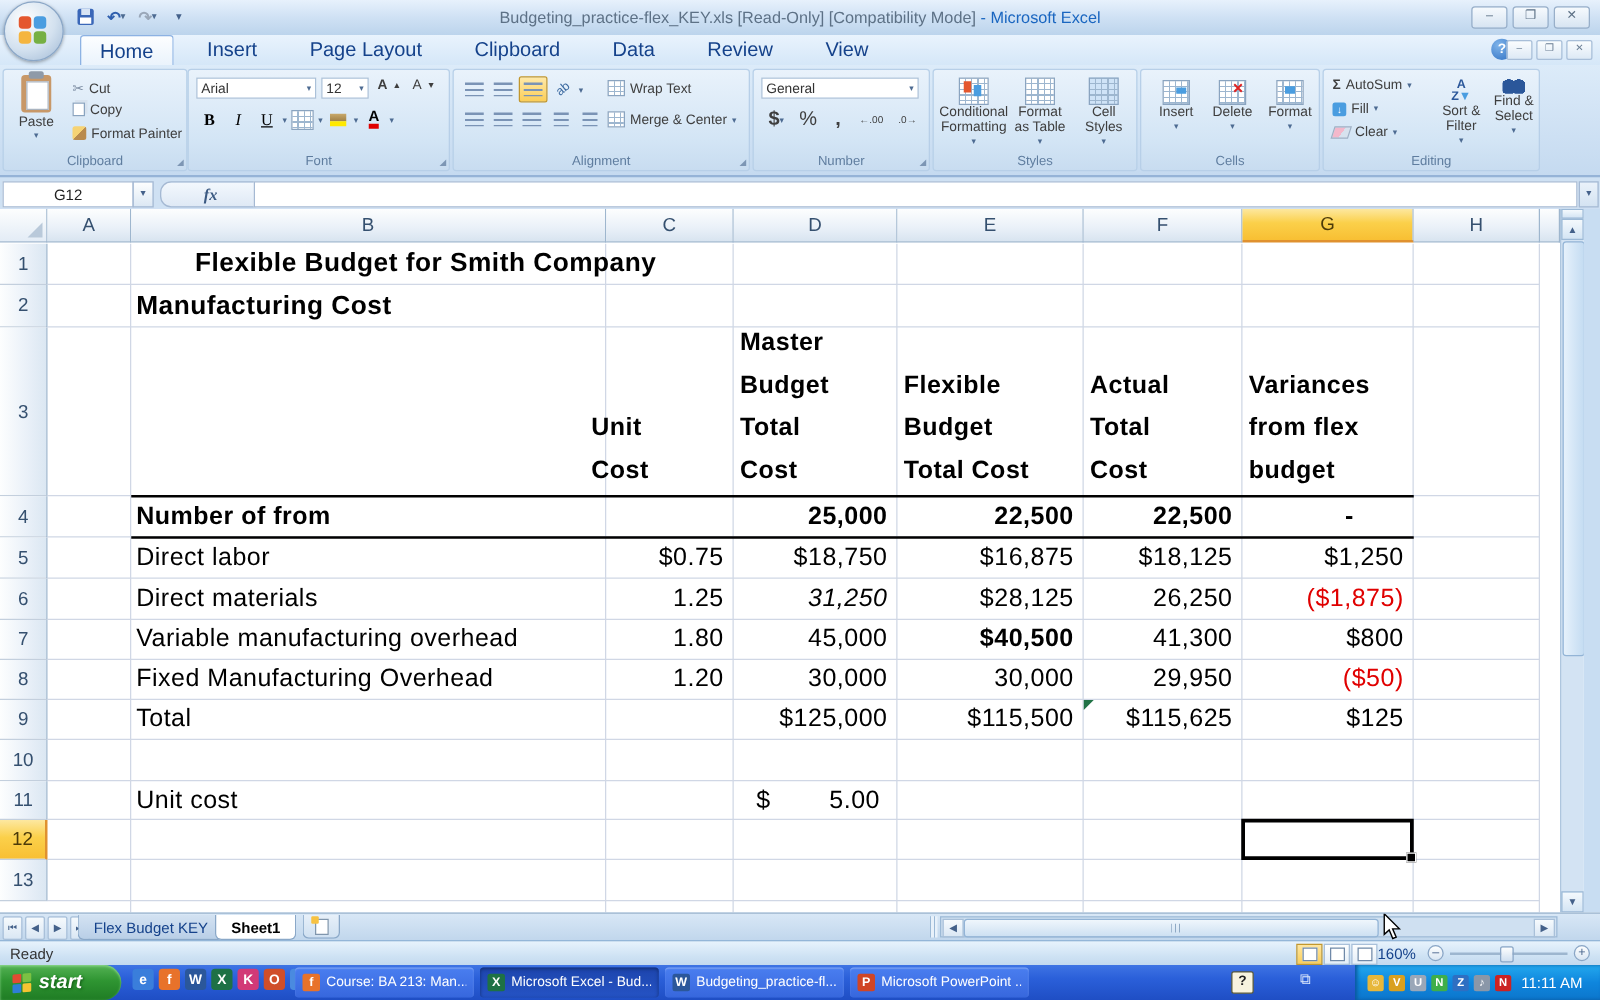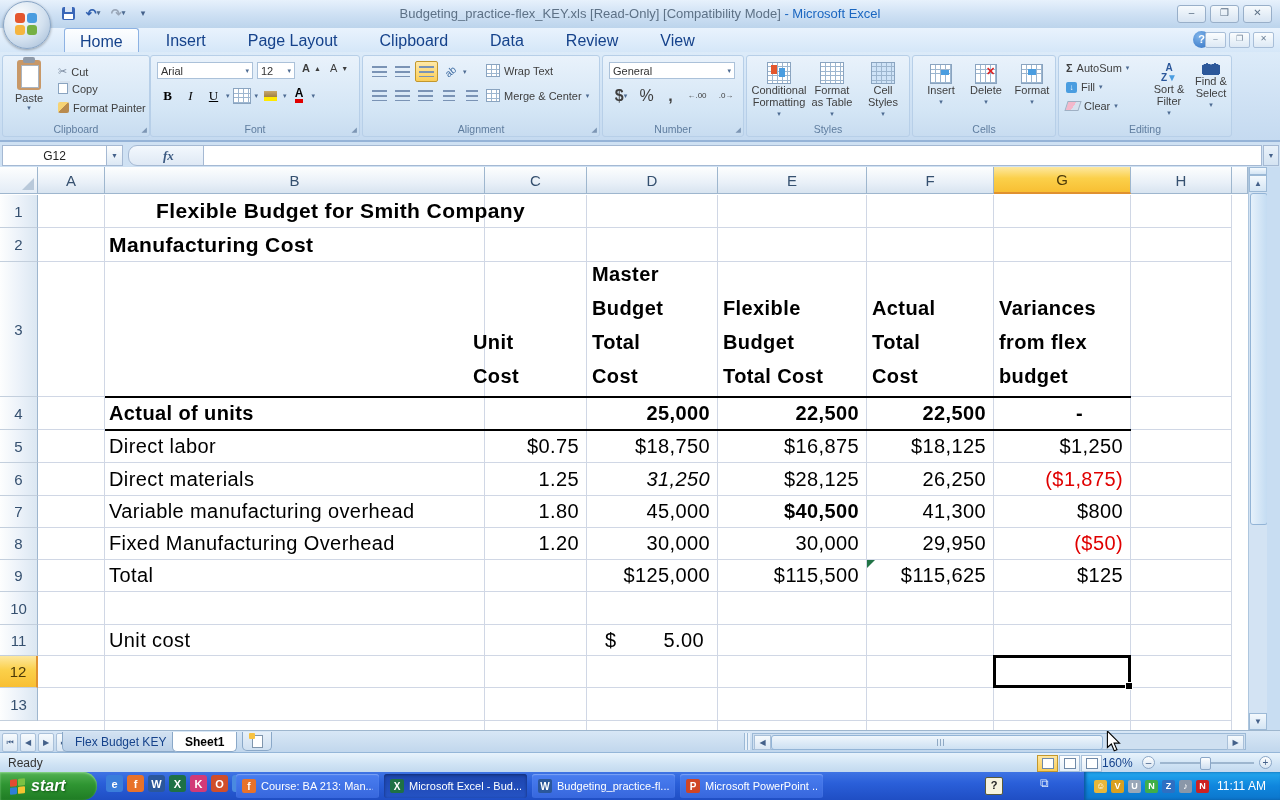--- a/index.html
+++ b/index.html
@@ -534,21 +534,21 @@
 Cost</div>
         <div class="cell colhead" style="left: 718px; top: 95px; width: 149px; height: 134px;">Flexible
 Budget
 Total Cost</div>
         <div class="cell colhead" style="left: 867px; top: 95px; width: 127px; height: 134px;">Actual
 Total
 Cost</div>
         <div class="cell colhead" style="left: 994px; top: 95px; width: 137px; height: 134px;">Variances
 from flex
 budget</div>
-        <div class="cell left bold" style="left: 105px; top: 230px; width: 380px; height: 32px;">Actual of units</div>
+        <div class="cell left bold" style="left: 105px; top: 230px; width: 380px; height: 32px;">Number of from</div>
         <div class="cell num bold" style="left: 587px; top: 230px; width: 131px; height: 32px;">25,000</div>
         <div class="cell num bold" style="left: 718px; top: 230px; width: 149px; height: 32px;">22,500</div>
         <div class="cell num bold" style="left: 867px; top: 230px; width: 127px; height: 32px;">22,500</div>
         <div class="cell num bold dash" style="left: 994px; top: 230px; width: 137px; height: 32px;">-</div>
         <div class="cell left" style="left: 105px; top: 263px; width: 380px; height: 32px;">Direct labor</div>
         <div class="cell num" style="left: 485px; top: 263px; width: 102px; height: 32px;">$0.75</div>
         <div class="cell num" style="left: 587px; top: 263px; width: 131px; height: 32px;">$18,750</div>
         <div class="cell num" style="left: 718px; top: 263px; width: 149px; height: 32px;">$16,875</div>
         <div class="cell num" style="left: 867px; top: 263px; width: 127px; height: 32px;">$18,125</div>
         <div class="cell num" style="left: 994px; top: 263px; width: 137px; height: 32px;">$1,250</div>

